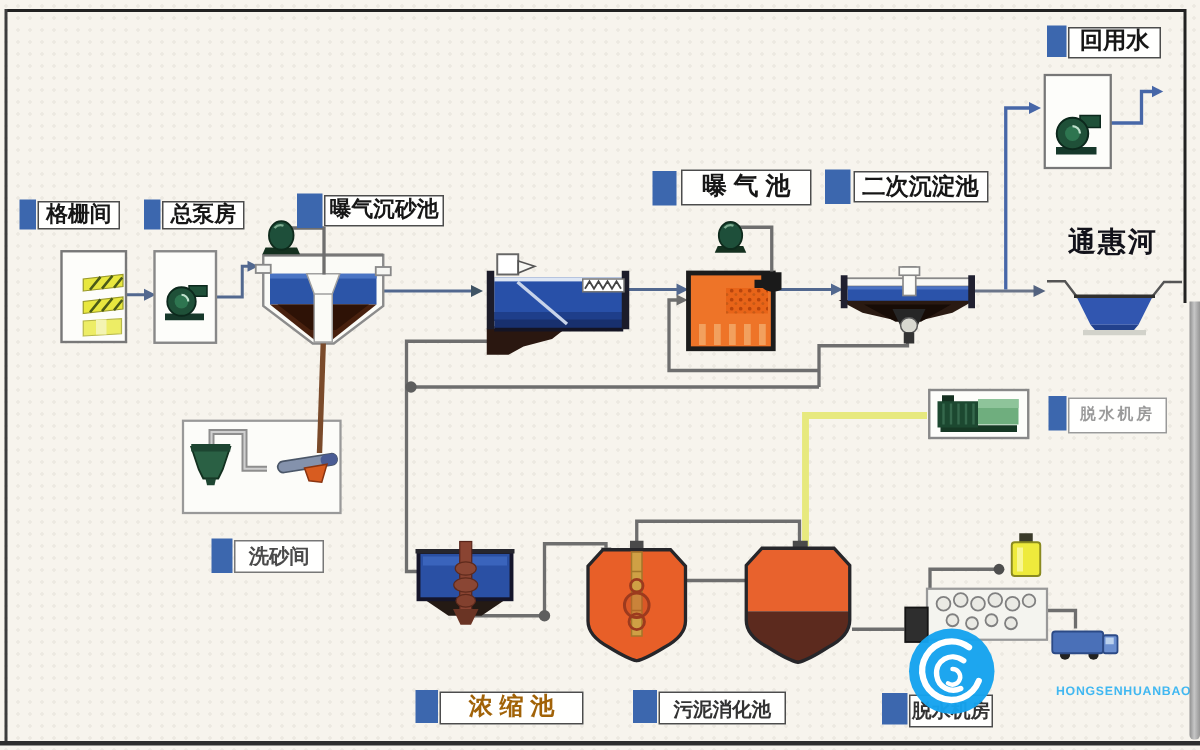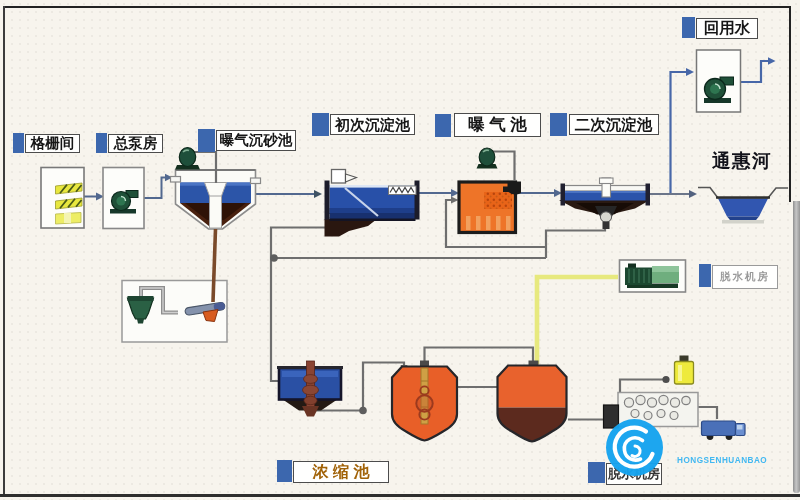--- a/index.html
+++ b/index.html
@@ -23,21 +23,21 @@
   .lbl{position:absolute;display:flex;align-items:stretch;}
   .sq{background:#3c67ae;flex:0 0 auto;}
   .bx{background:#fffffe;border:1.4px solid #4c4c4c;color:#161616;font-weight:bold;
       display:flex;align-items:center;justify-content:center;white-space:pre;line-height:1;}
   .plain{position:absolute;color:#12121a;font-weight:bold;white-space:pre;}
   
   #wm-logo{position:absolute;left:605px;top:418px;width:59px;height:59px;}
   #wm-text{position:absolute;left:674px;top:432px;font-size:23.5px;font-weight:bold;
     color:#2fb2f2;letter-spacing:0.5px;white-space:pre;opacity:.95;
     text-shadow:0 0 2px rgba(255,255,255,.8);}
-  #wm-sub{position:absolute;left:677px;top:456px;font-size:8.2px;font-weight:bold;
+  #wm-sub{position:absolute;left:704px;top:456px;font-size:8.2px;font-weight:bold;
     color:#38b5f2;letter-spacing:0.5px;white-space:pre;opacity:.95;}
 </style>
 </head>
 <body>
 
 <div id="canvas">
 
 <svg id="art" width="800" height="500" viewBox="0 0 800 500">
   <defs>
     <pattern id="aerdots" width="6" height="6" patternUnits="userSpaceOnUse">
@@ -309,53 +309,57 @@
 <div class="lbl" style="left:96px;top:132.5px;">
   <span class="sq" style="width:11px;height:20px;"></span>
   <span class="bx" style="width:53px;height:17px;margin:1px 0 0 1px;font-size:14.5px;">总泵房</span>
 </div>
 
 <div class="lbl" style="left:198px;top:129px;">
   <span class="sq" style="width:17px;height:23px;"></span>
   <span class="bx" style="width:78px;height:18.5px;margin:1px 0 0 1px;font-size:14.5px;">曝气沉砂池</span>
 </div>
 
-<div class="lbl" style="left:312px;top:113px;">
-  <span class="sq" style="width:17px;height:23px;"></span>
-  <span class="bx" style="width:83px;height:18.5px;margin:1px 0 0 1px;font-size:15px;">初次沉淀池</span>
-</div>
 
 <div class="lbl" style="left:435px;top:114px;justify-content:space-between;">
   <span class="sq" style="width:16px;height:23px;"></span>
   <span class="bx" style="width:85px;height:22px;margin:-1.5px 0 0 3px;font-size:16.5px;">曝 气 池</span>
 </div>
 
 <div class="lbl" style="left:550px;top:113px;justify-content:center;">
   <span class="sq" style="width:17px;height:23px;"></span>
   <span class="bx" style="width:88px;height:19px;margin:1px 0 0 1.5px;font-size:15.5px;">二次沉淀池</span>
 </div>
 
-<div class="lbl" style="left:682px;top:17px;">
+<div class="lbl" style="left:698px;top:17px;">
   <span class="sq" style="width:13px;height:21px;"></span>
   <span class="bx" style="width:60px;height:19px;margin:0.5px 0 0 1px;font-size:15.5px;">回用水</span>
 </div>
 
 <div class="plain" style="left:712px;top:148px;font-size:18.5px;letter-spacing:1.5px;">通惠河</div>
 
+<div class="lbl" style="left:141px;top:359px;">
+  <span class="sq" style="width:14px;height:23px;"></span>
+  <span class="bx" style="width:58px;height:20px;margin:0.5px 0 0 1px;font-size:13.5px;color:#4a4a4a;border-color:#777;">洗砂间</span>
+</div>
 
 <div class="lbl" style="left:699px;top:264px;">
   <span class="sq" style="width:12px;height:23px;"></span>
   <span class="bx" style="width:64px;height:22px;margin:0.5px 0 0 1px;font-size:10.5px;color:#9a9a9a;letter-spacing:2px;border-color:#9a9a9a;">脱水机房</span>
 </div>
 
 <div class="lbl" style="left:277px;top:460px;">
   <span class="sq" style="width:15px;height:22px;"></span>
   <span class="bx" style="width:94px;height:20px;margin:1px 0 0 1px;font-size:16px;color:#a16207;">浓 缩 池</span>
 </div>
 
+<div class="lbl" style="left:422px;top:460px;">
+  <span class="sq" style="width:16px;height:22px;"></span>
+  <span class="bx" style="width:83px;height:20px;margin:1px 0 0 1px;font-size:13px;color:#333;">污泥消化池</span>
+</div>
 
 <div class="lbl" style="left:588px;top:461.5px;">
   <span class="sq" style="width:17px;height:21.5px;"></span>
   <span class="bx" style="width:54px;height:20px;margin:1px 0 0 1px;font-size:13px;color:#333;">脱水机房</span>
 </div>
 
 <svg id="wm-logo" width="59" height="59" viewBox="0 0 59 59">
   <circle cx="29.5" cy="29.5" r="28.5" fill="#16a3ee" opacity="0.97"></circle>
   <path d="M41,13.5 A19.5,19.5 0 1 0 47.5,36" stroke="#ffffff" stroke-width="4.2" fill="none" stroke-linecap="round"></path>
   <path d="M37.5,22.5 c-9,-6.5 -19.5,0 -18,10 c1.2,8 9.5,11.5 16,8.5" stroke="#ffffff" stroke-width="3.6" fill="none" stroke-linecap="round"></path>

